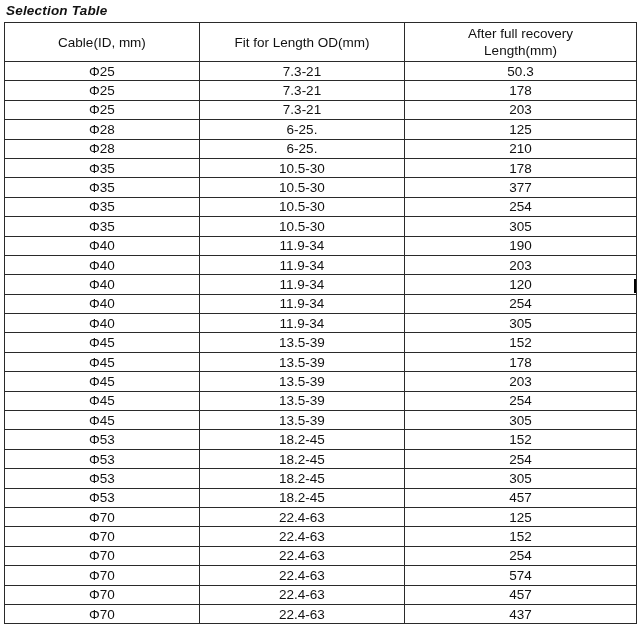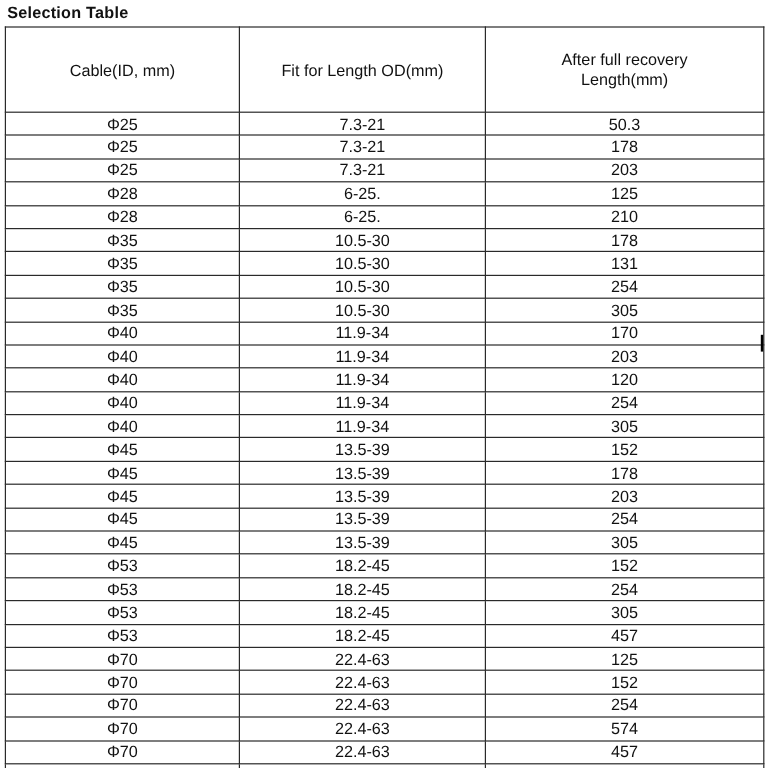--- a/index.html
+++ b/index.html
@@ -1,17 +1,17 @@
 <!DOCTYPE html>
 <html><head>
   <meta charset="utf-8">
   <style>
     html, body { margin: 0; padding: 0; background: #ffffff; }
     body { width: 640px; height: 640px; position: relative; overflow: hidden; font-family: "Liberation Sans", sans-serif; color: #111; }
-    .title { position: absolute; left: 6px; top: 3px; font-size: 13.5px; font-weight: bold; letter-spacing: 0.2px; }
+    .title { position: absolute; left: 6px; top: 3px; font-size: 13.5px; font-weight: bold; letter-spacing: 0.2px; font-style: italic; }
     table.sel { position: absolute; left: 4px; top: 22px; width: 632px; border-collapse: collapse; table-layout: fixed; }
     table.sel th, table.sel td { border: 1.3px solid #2a2a2a; text-align: center; font-weight: normal; padding: 0; font-size: 13.5px; line-height: 15px; }
     table.sel th { height: 38px; line-height: 17px; }
     table.sel td { height: 18.4px; }
     col.c1 { width: 195px; } col.c2 { width: 205px; } col.c3 { width: 232px; }
     .edge-mark { position: absolute; left: 634px; top: 279px; width: 2px; height: 14px; background: #000; }
   </style>
 </head>
 <body>
 
@@ -20,21 +20,21 @@
 <table class="sel">
   <colgroup>
       <col class="c1">
       <col class="c2">
       <col class="c3">
     </colgroup>
   <thead>
     <tr>
       <th>Cable(ID, mm)</th>
       <th>Fit for Length OD(mm)</th>
-      <th style="padding:16px 30px;">After full recovery Length(mm)</th>
+      <th style="padding:0 30px;">After full recovery Length(mm)</th>
     </tr>
   </thead>
   <tbody id="rows">
       <tr>
         <td>Φ25</td>
         <td>7.3-21</td>
         <td>50.3</td>
       </tr>
       <tr>
         <td>Φ25</td>
@@ -57,36 +57,36 @@
         <td>210</td>
       </tr>
       <tr>
         <td>Φ35</td>
         <td>10.5-30</td>
         <td>178</td>
       </tr>
       <tr>
         <td>Φ35</td>
         <td>10.5-30</td>
-        <td>131</td>
+        <td>377</td>
       </tr>
       <tr>
         <td>Φ35</td>
         <td>10.5-30</td>
         <td>254</td>
       </tr>
       <tr>
         <td>Φ35</td>
         <td>10.5-30</td>
         <td>305</td>
       </tr>
       <tr>
         <td>Φ40</td>
         <td>11.9-34</td>
-        <td>170</td>
+        <td>190</td>
       </tr>
       <tr>
         <td>Φ40</td>
         <td>11.9-34</td>
         <td>203</td>
       </tr>
       <tr>
         <td>Φ40</td>
         <td>11.9-34</td>
         <td>120</td>

